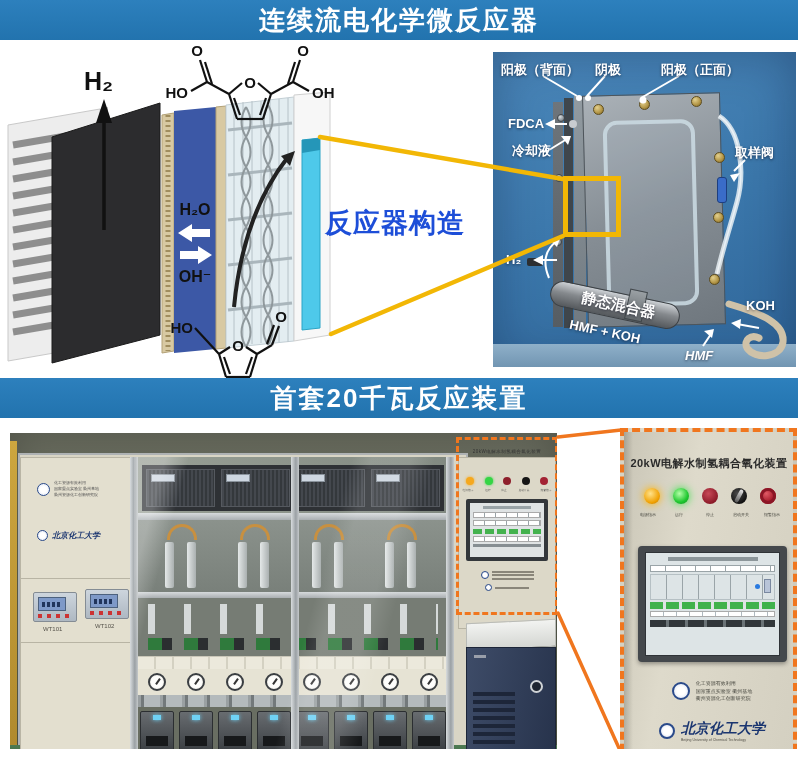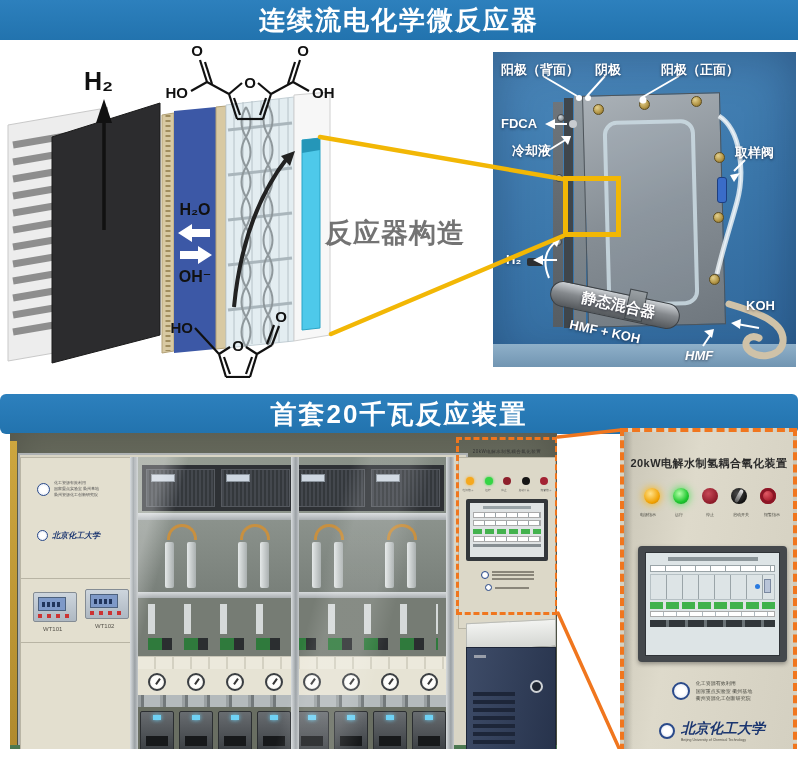--- a/index.html
+++ b/index.html
@@ -5,26 +5,26 @@
   html,body{margin:0;padding:0;background:#fff;}
   *{box-sizing:border-box;}
   .stage{position:relative;width:798px;height:749px;background:#fff;overflow:hidden;
          font-family:"Liberation Sans","DejaVu Sans",sans-serif;}
 
   
   .hdr{position:absolute;left:0;width:798px;height:40px;background:linear-gradient(#2d80bd,#2273ae);
        display:flex;align-items:center;justify-content:center;color:#fff;font-weight:bold;
        font-size:26px;letter-spacing:2px;}
   .hdr1{top:0;}
-  .hdr2{top:394px;border-radius:6px;}
+  .hdr2{top:378px;}
 
   
   .schematic{position:absolute;left:0;top:45px;}
   svg text{font-family:"Liberation Sans","DejaVu Sans",sans-serif;font-weight:bold;fill:#111;}
-  .caption{position:absolute;left:325px;top:205px;font-size:27px;font-weight:bold;color:#737373;letter-spacing:1px;margin-top:10px;}
+  .caption{position:absolute;left:325px;top:205px;font-size:27px;font-weight:bold;color:#1d4ed8;letter-spacing:1px;}
 
   
   .photo1{position:absolute;left:493px;top:52px;width:303px;height:315px;overflow:hidden;
           background:linear-gradient(160deg,#4a87ba,#3a76aa 55%,#2f6598);box-shadow:inset 0 0 50px rgba(0,10,40,.3);}
   .p1-table{position:absolute;left:0;top:292px;width:303px;height:23px;background:linear-gradient(#8fb0c9,#7195b2);}
   .bplate{position:absolute;background:linear-gradient(#6e757b,#565d63);}
   .frontplate{position:absolute;left:92px;top:42px;width:138px;height:232px;transform:rotate(-1.5deg);
               background:linear-gradient(160deg,#aab1b7,#868e95 50%,#6f777e);border:1px solid #4e555b;}
   .weld{position:absolute;left:112px;top:68px;width:92px;height:186px;transform:rotate(-1.5deg);
         border:4px solid rgba(205,220,228,.85);border-radius:14px;background:rgba(170,190,205,.18);}
@@ -337,21 +337,21 @@
         <polygon points="40,208 50,203 50,213"></polygon>
         <polygon points="67,186 57,188 64,195"></polygon>
         <polygon points="238,271 248,267 247,277"></polygon>
         <polygon points="221,277 211,279 219,286"></polygon>
       </g>
     </svg>
 
     <span class="plabel" style="left:8px;top:9px;">阳极（背面）</span>
     <span class="plabel" style="left:102px;top:9px;">阴极</span>
     <span class="plabel" style="left:168px;top:9px;">阳极（正面）</span>
-    <span class="plabel" style="left:8px;top:64px;">FDCA</span>
+    <span class="plabel" style="left:15px;top:64px;">FDCA</span>
     <span class="plabel" style="left:19px;top:90px;">冷却液</span>
     <span class="plabel" style="left:242px;top:92px;">取样阀</span>
     <span class="plabel" style="left:13px;top:200px;">H₂</span>
     <span class="plabel rot" style="left:88px;top:244px;font-size:15px;">静态混合器</span>
     <span class="plabel rot" style="left:76px;top:272px;">HMF + KOH</span>
     <span class="plabel" style="left:253px;top:246px;">KOH</span>
     <span class="plabel" style="left:192px;top:296px;font-style:italic;">HMF</span>
     <div class="yrect"></div>
   </div>
 

